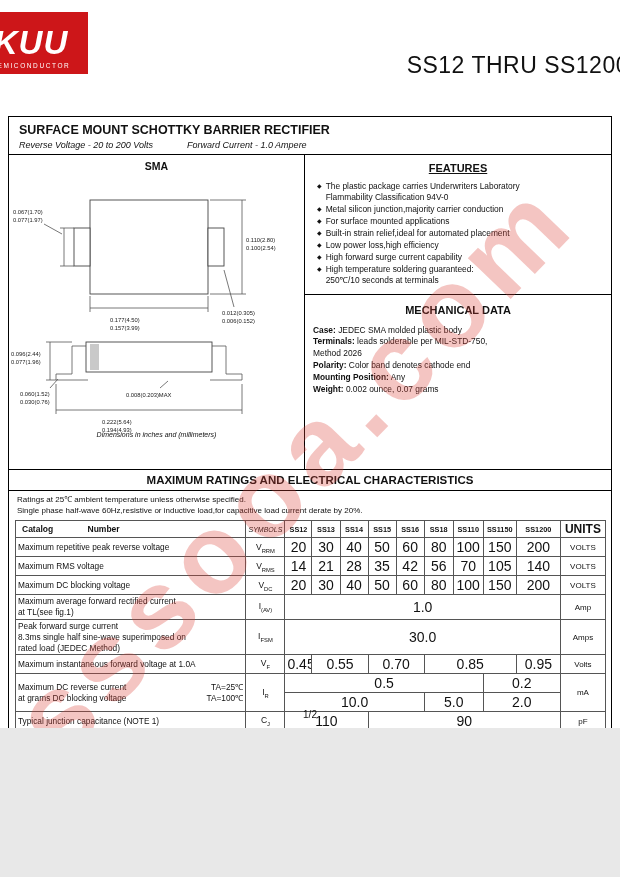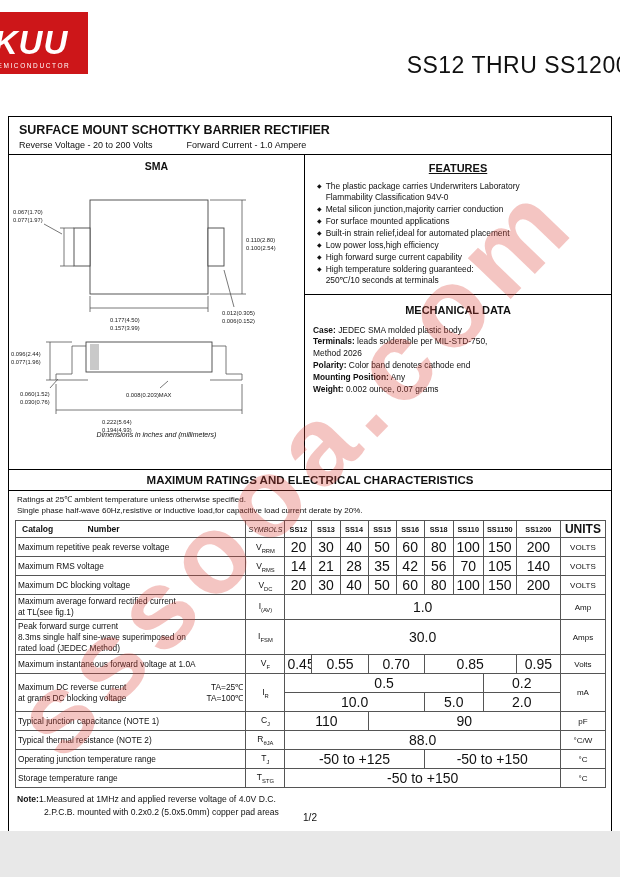--- a/index.html
+++ b/index.html
@@ -1,30 +1,30 @@
 <!DOCTYPE html>
 <html><head>
 <meta charset="utf-8">
 <style>
   html,body{margin:0;padding:0;background:#e8e8e8;}
-  .page{position:relative;width:620px;height:831px;margin:0 auto;background:#fff;
+  .page{position:relative;width:620px;height:728px;margin:0 auto;background:#fff;
         font-family:"Liberation Sans",sans-serif;color:#111;overflow:hidden;}
 
   
   .logo{position:absolute;left:-26px;top:12px;width:114px;height:62px;background:#cd1619;
         display:flex;flex-direction:column;justify-content:flex-end;align-items:center;}
   .logo-text{color:#fff;font-weight:bold;font-style:italic;font-size:33px;line-height:38px;letter-spacing:1px;}
   .logo-sub{color:#fff;font-size:6.5px;letter-spacing:1.6px;padding-bottom:5px;}
   .page-title{position:absolute;top:52px;right:-9px;font-size:23px;letter-spacing:.5px;white-space:nowrap;}
 
   
   .main-box{position:absolute;left:8px;top:116px;width:604px;height:722px;border:1px solid #000;box-sizing:border-box;}
   .box-head{padding:6px 10px 4px;border-bottom:1px solid #000;}
   .prod-title{font-weight:bold;font-size:12.5px;}
-  .prod-sub{font-size:9px;margin-top:3px;display:flex;gap:34px;}
+  .prod-sub{font-style:italic;font-size:9px;margin-top:3px;display:flex;gap:34px;}
 
   .columns{display:flex;height:314px;border-bottom:1px solid #000;}
   .col-left{width:296px;border-right:1px solid #000;box-sizing:border-box;padding-top:5px;}
   .pkg-name{text-align:center;font-weight:bold;font-size:10.5px;}
   svg.pkg{display:block;margin:2px auto 0;}
   .pkg rect{stroke:#444;stroke-width:.9;fill:#fff;}
   .pkg rect.band{fill:#c9c9c9;stroke:none;}
   .pkg line,.pkg path{stroke:#555;stroke-width:.8;fill:none;}
   .pkg text{font-size:5.8px;fill:#222;font-family:"Liberation Sans",sans-serif;}
   .pkg-caption{text-align:center;font-style:italic;font-size:7px;margin-top:-3px;}

